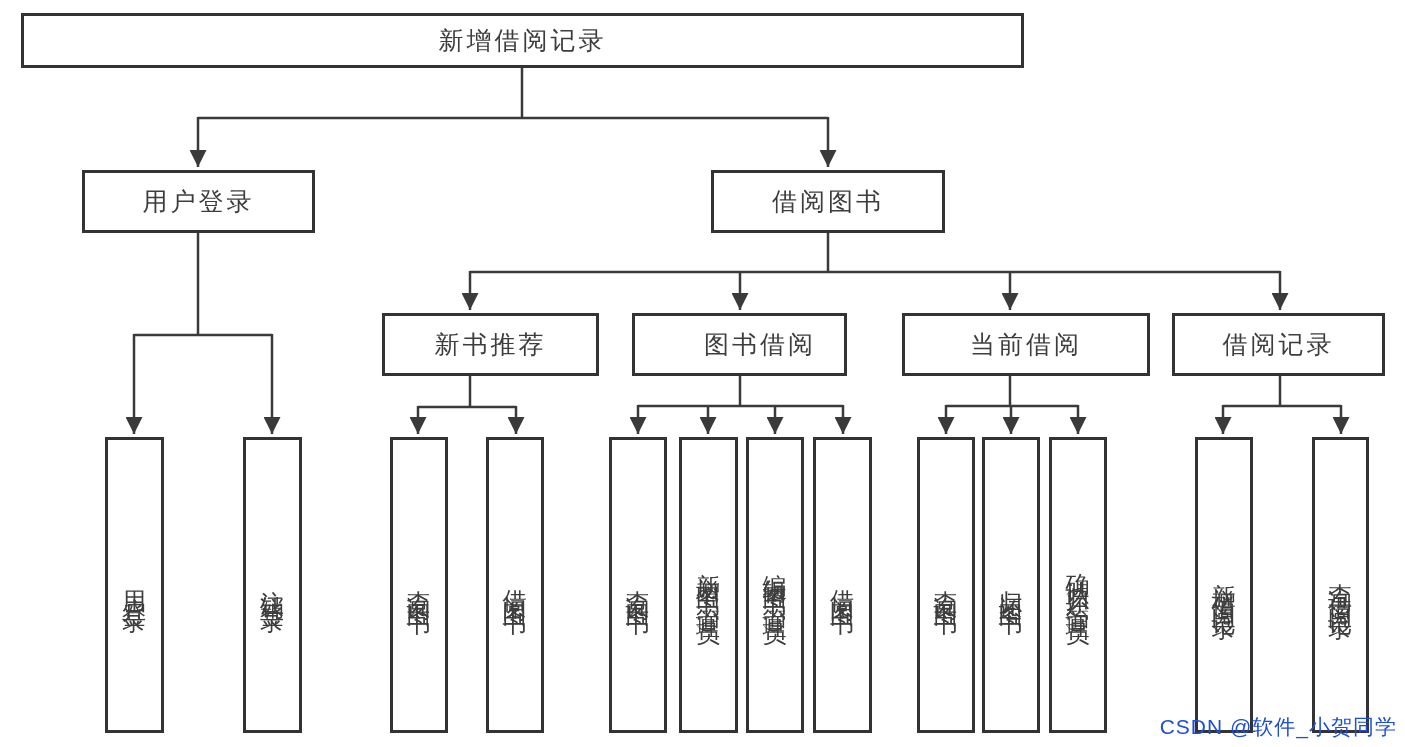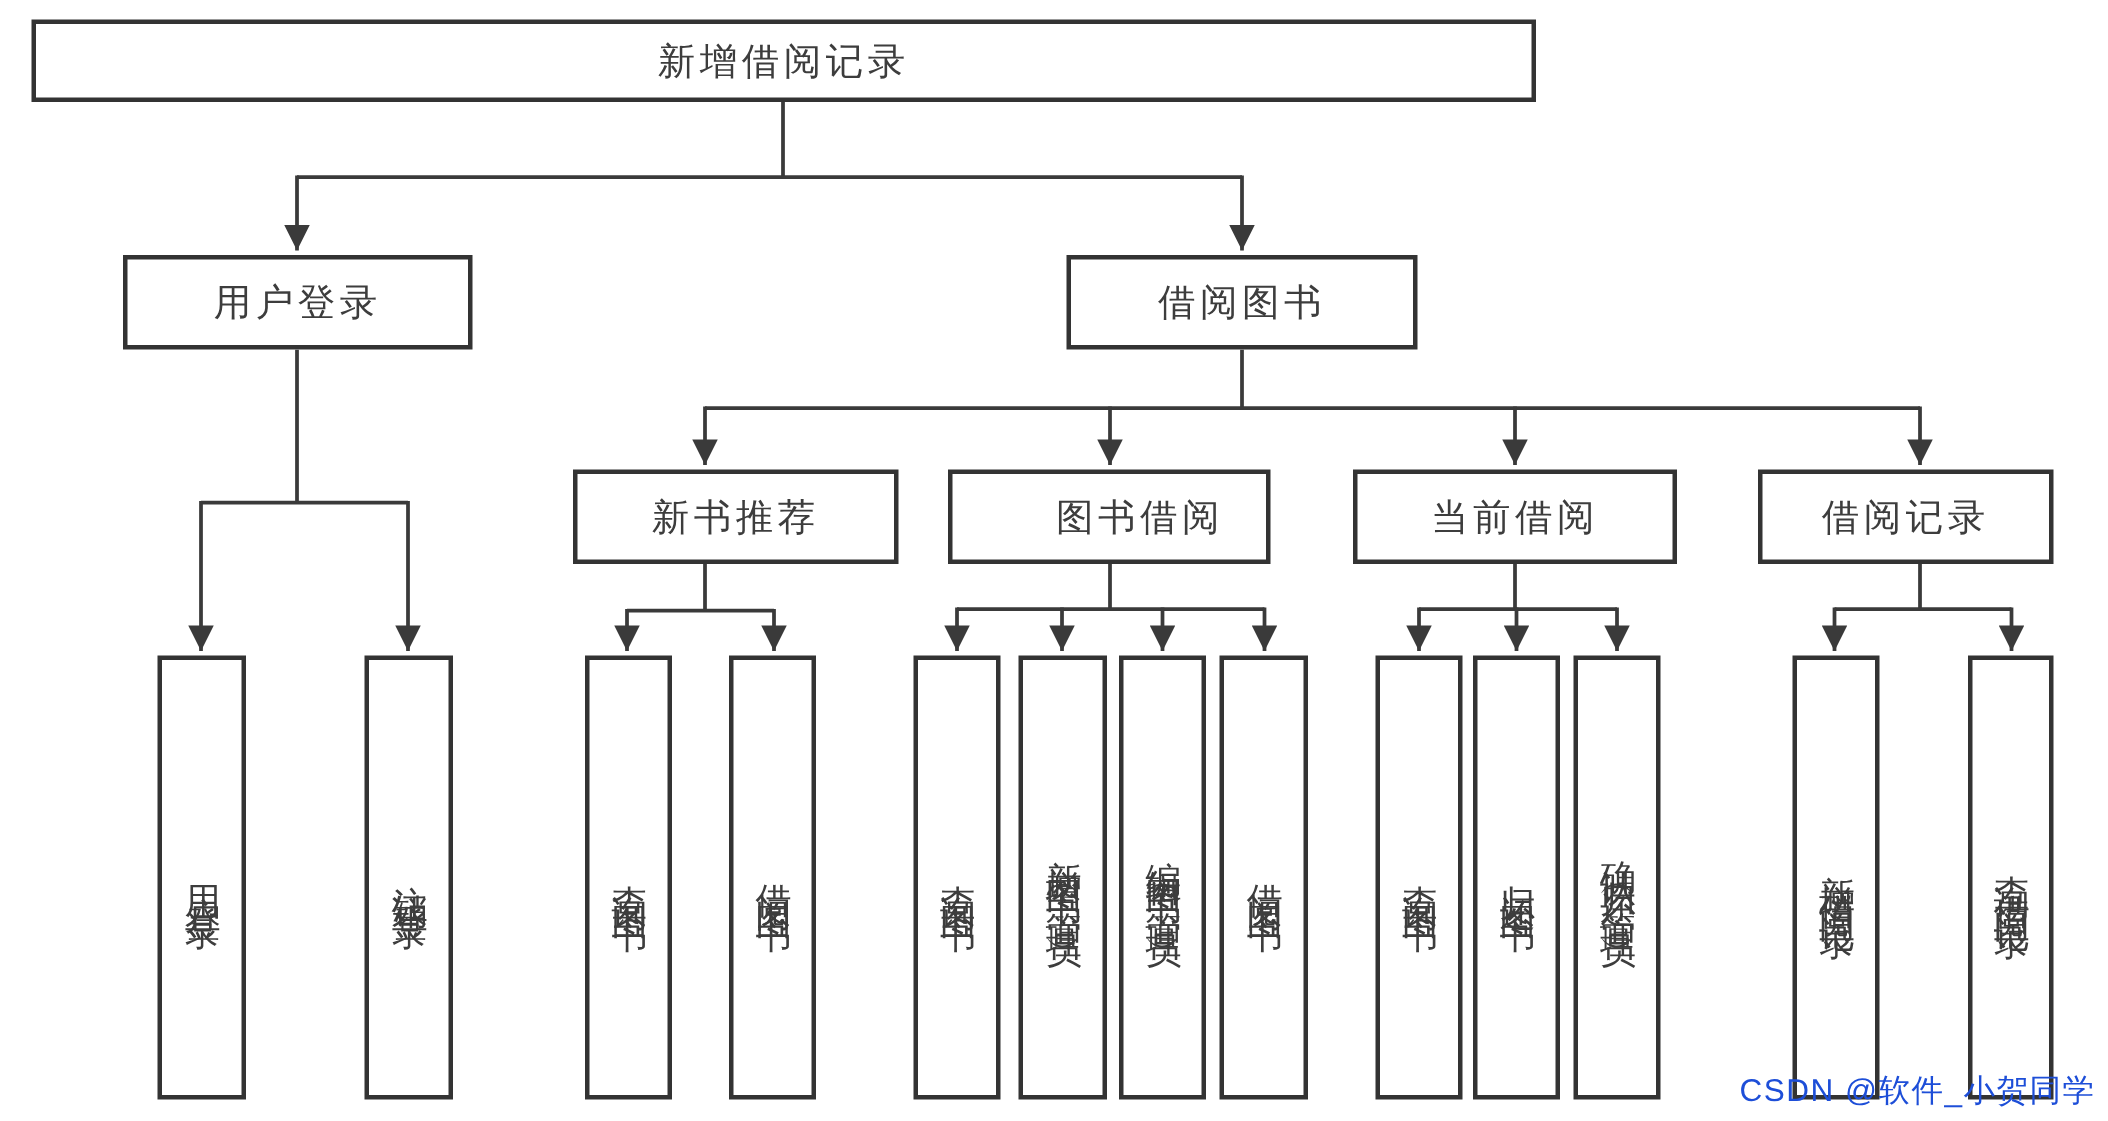--- a/index.html
+++ b/index.html
@@ -129,24 +129,24 @@
   <div class="node hbox" style="left:711px; top:170px; width:234px; height:63px;">
     <span>借阅图书</span>
   </div>
 
   <div class="node hbox" style="left:382px; top:313px; width:217px; height:63px;">
     <span>新书推荐</span>
   </div>
   <div class="node hbox" style="left:632px; top:313px; width:215px; height:63px;padding-left:41px;">
     <span>图书借阅</span>
   </div>
-  <div class="node hbox" style="left:902px; top:313px; width:216px; height:63px;align-items:center;">
+  <div class="node hbox" style="left:902px; top:313px; width:248px; height:63px;align-items:center;">
     <span>当前借阅</span>
   </div>
-  <div class="node hbox" style="left:1172px; top:313px; width:197px; height:63px;">
+  <div class="node hbox" style="left:1172px; top:313px; width:213px; height:63px;">
     <span>借阅记录</span>
   </div>
 
   <div class="node vbox" style="left:105px; top:437px; width:59px; height:296px;">
     <span>用户登录</span>
   </div>
   <div class="node vbox" style="left:243px; top:437px; width:59px; height:296px;">
     <span>注销登录</span>
   </div>
 

